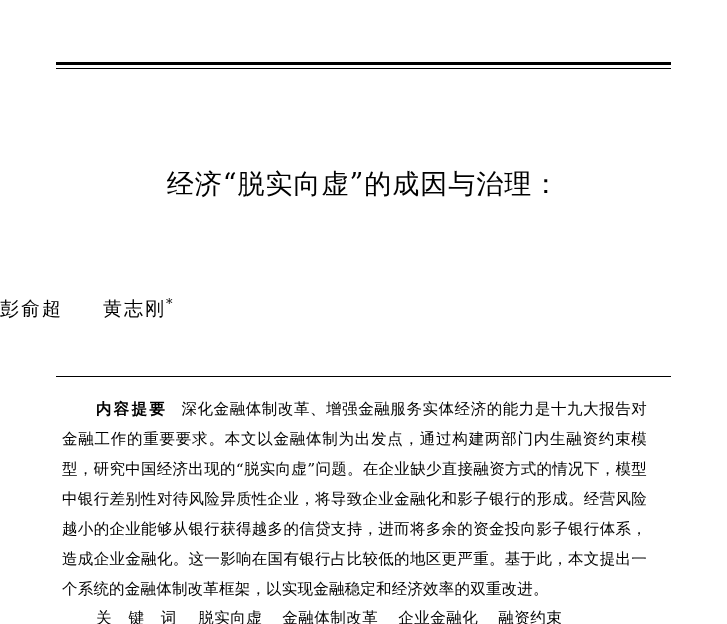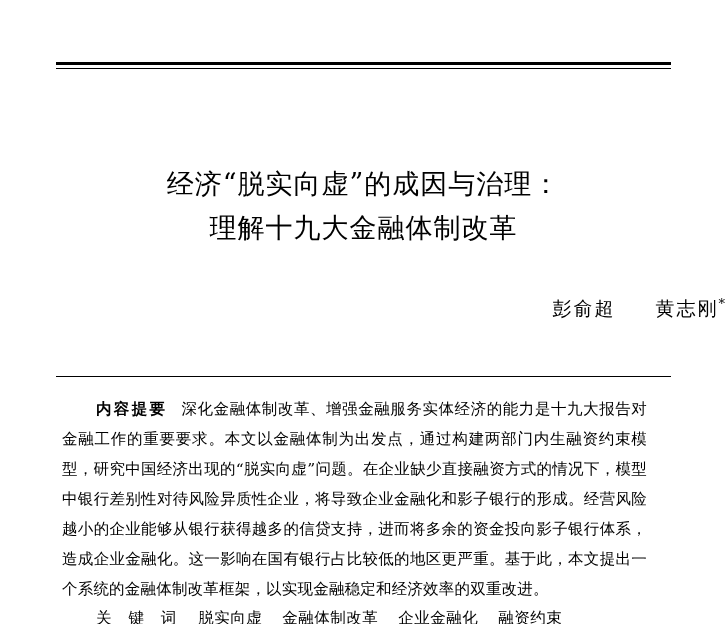--- a/index.html
+++ b/index.html
@@ -56,21 +56,21 @@
     font-weight: normal;
     font-family: "DejaVu Serif", "Liberation Serif", serif;
   }
 
   
   .authors {
     position: absolute;
     left: 0;
     right: 0;
     top: 258px;
-    text-align: right;
+    text-align: left;
     font-size: 19px;
     letter-spacing: 2px;
   }
   .author-name {
     display: inline-block;
   }
   .author-sep {
     display: inline-block;
     width: 24px;
   }
@@ -140,21 +140,20 @@
 <div class="page">
 
   <div class="rule-top">
     <div class="thick"></div>
     <div class="gap"></div>
     <div class="thin"></div>
   </div>
 
   <div class="title-block">
     <div class="title-line">经济“脱实向虚”的成因与治理：</div>
-    <div class="title-line">理解十九大金融体制改革</div>
   </div>
 
   <div class="authors">
     <span class="author-name">彭俞超</span>
     <span class="author-sep"></span>
     <span class="author-name">黄志刚</span><span class="footnote-mark">*</span>
   </div>
 
   <div class="rule-mid"></div>
 

